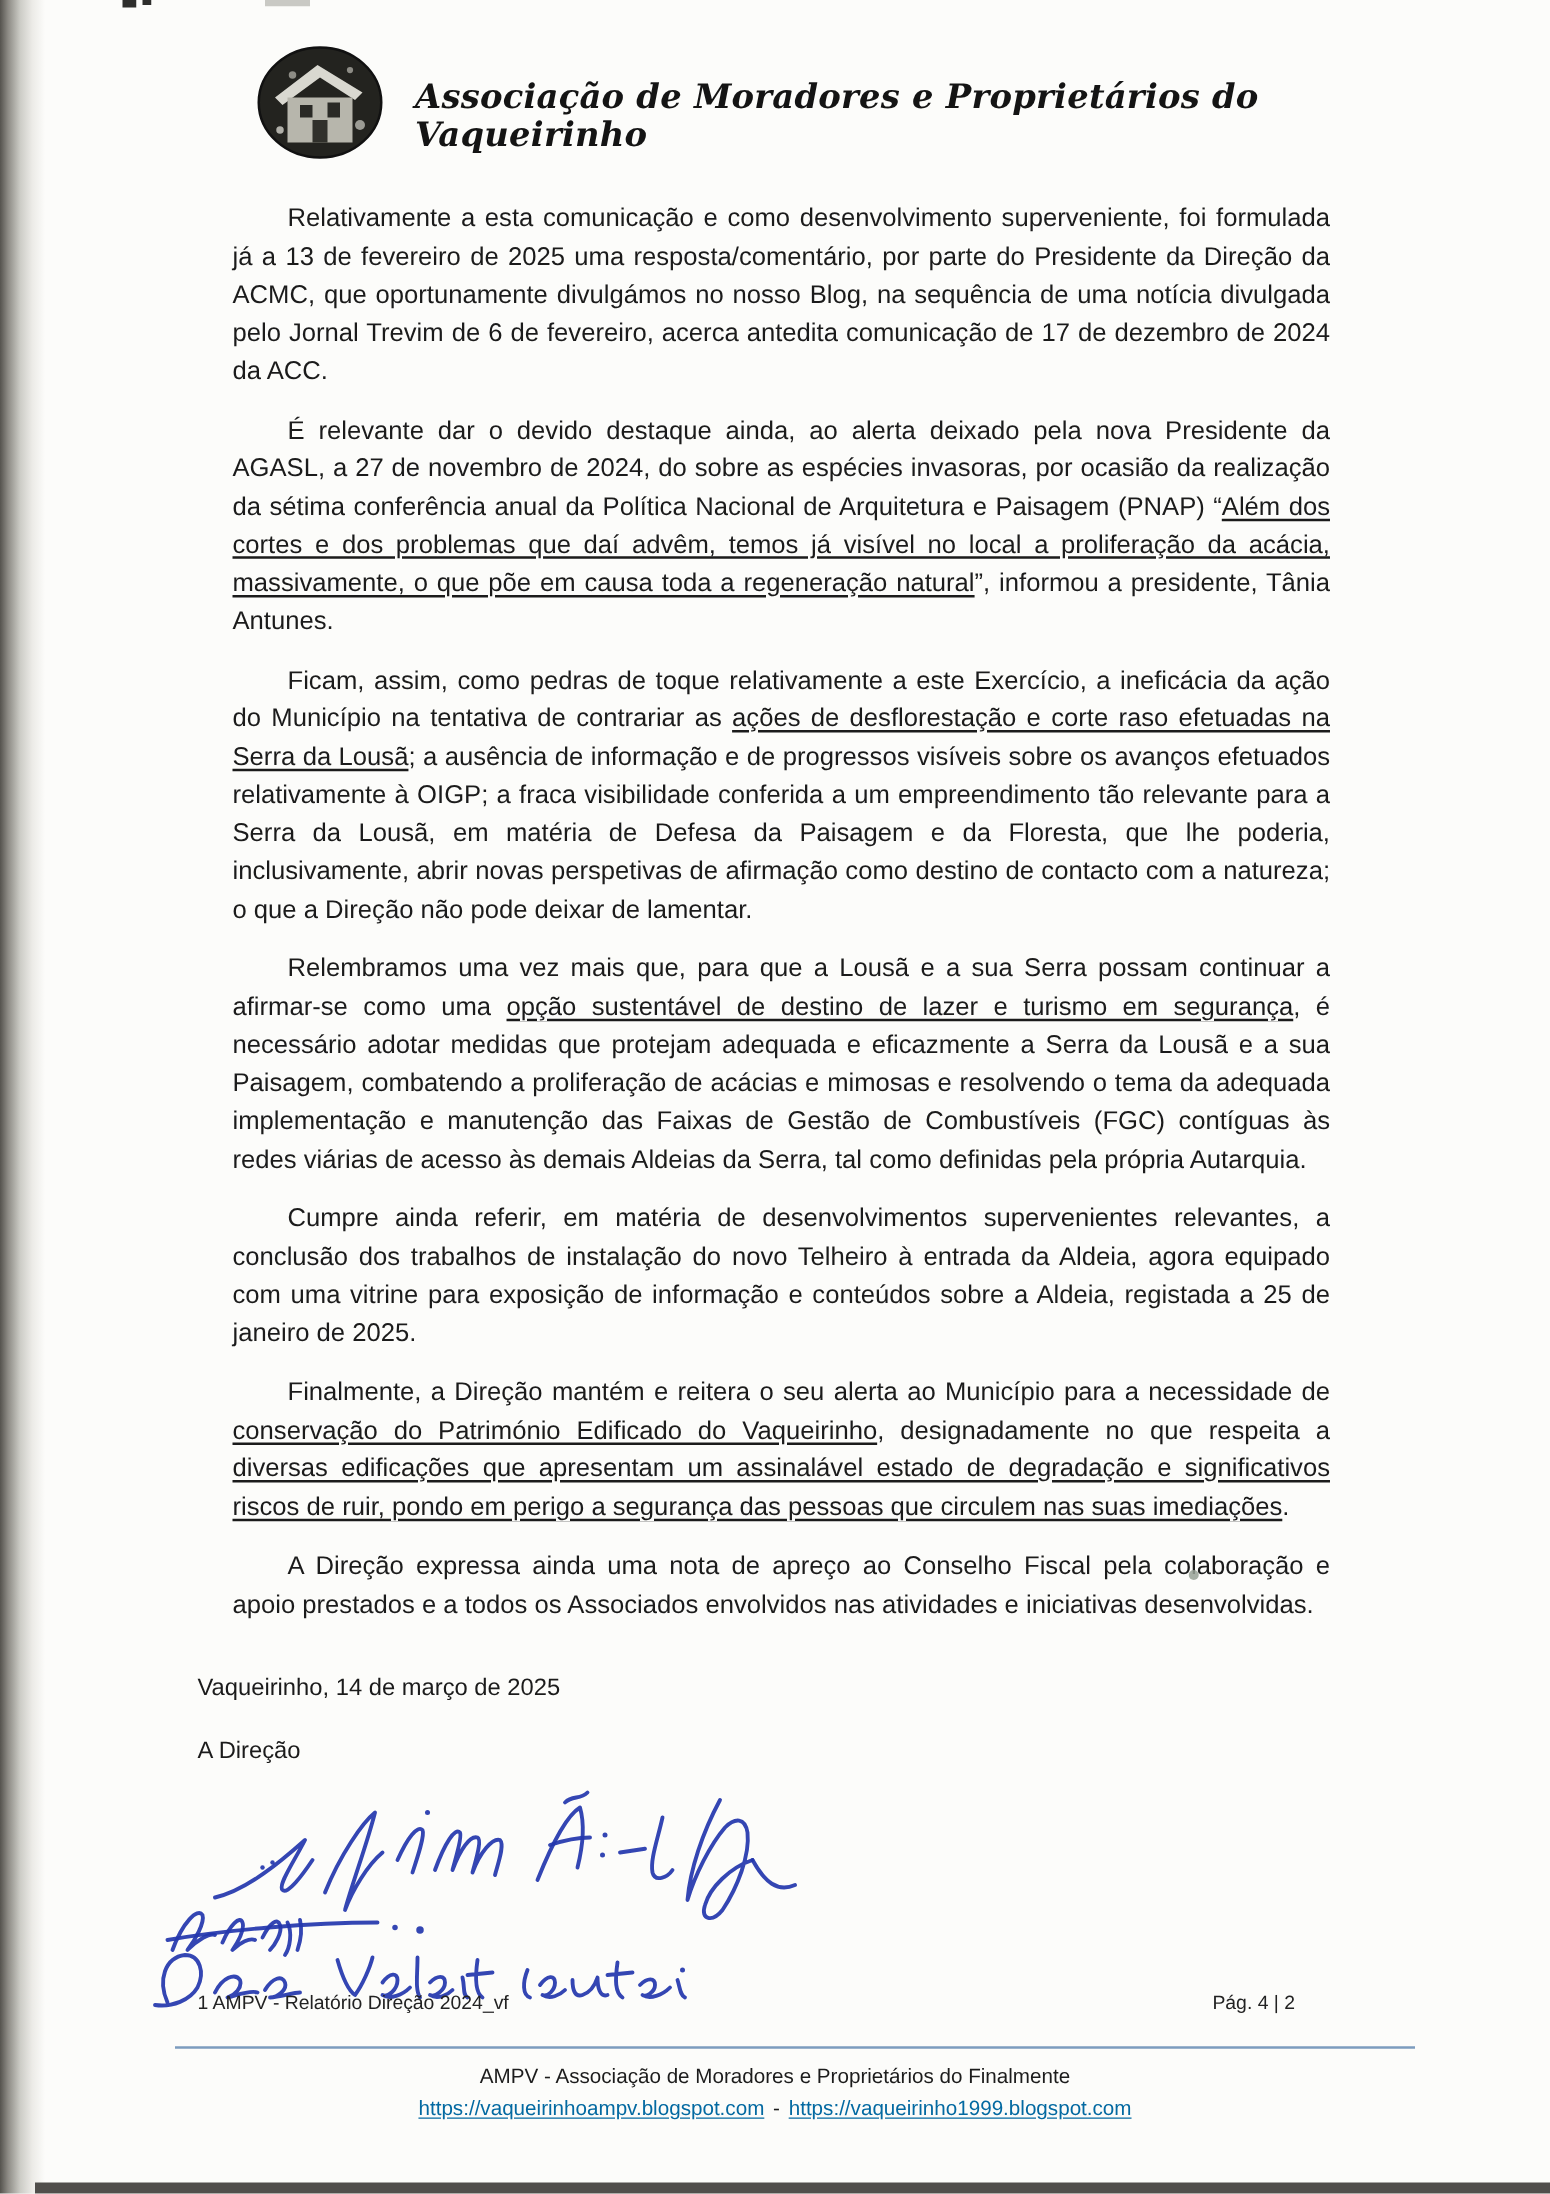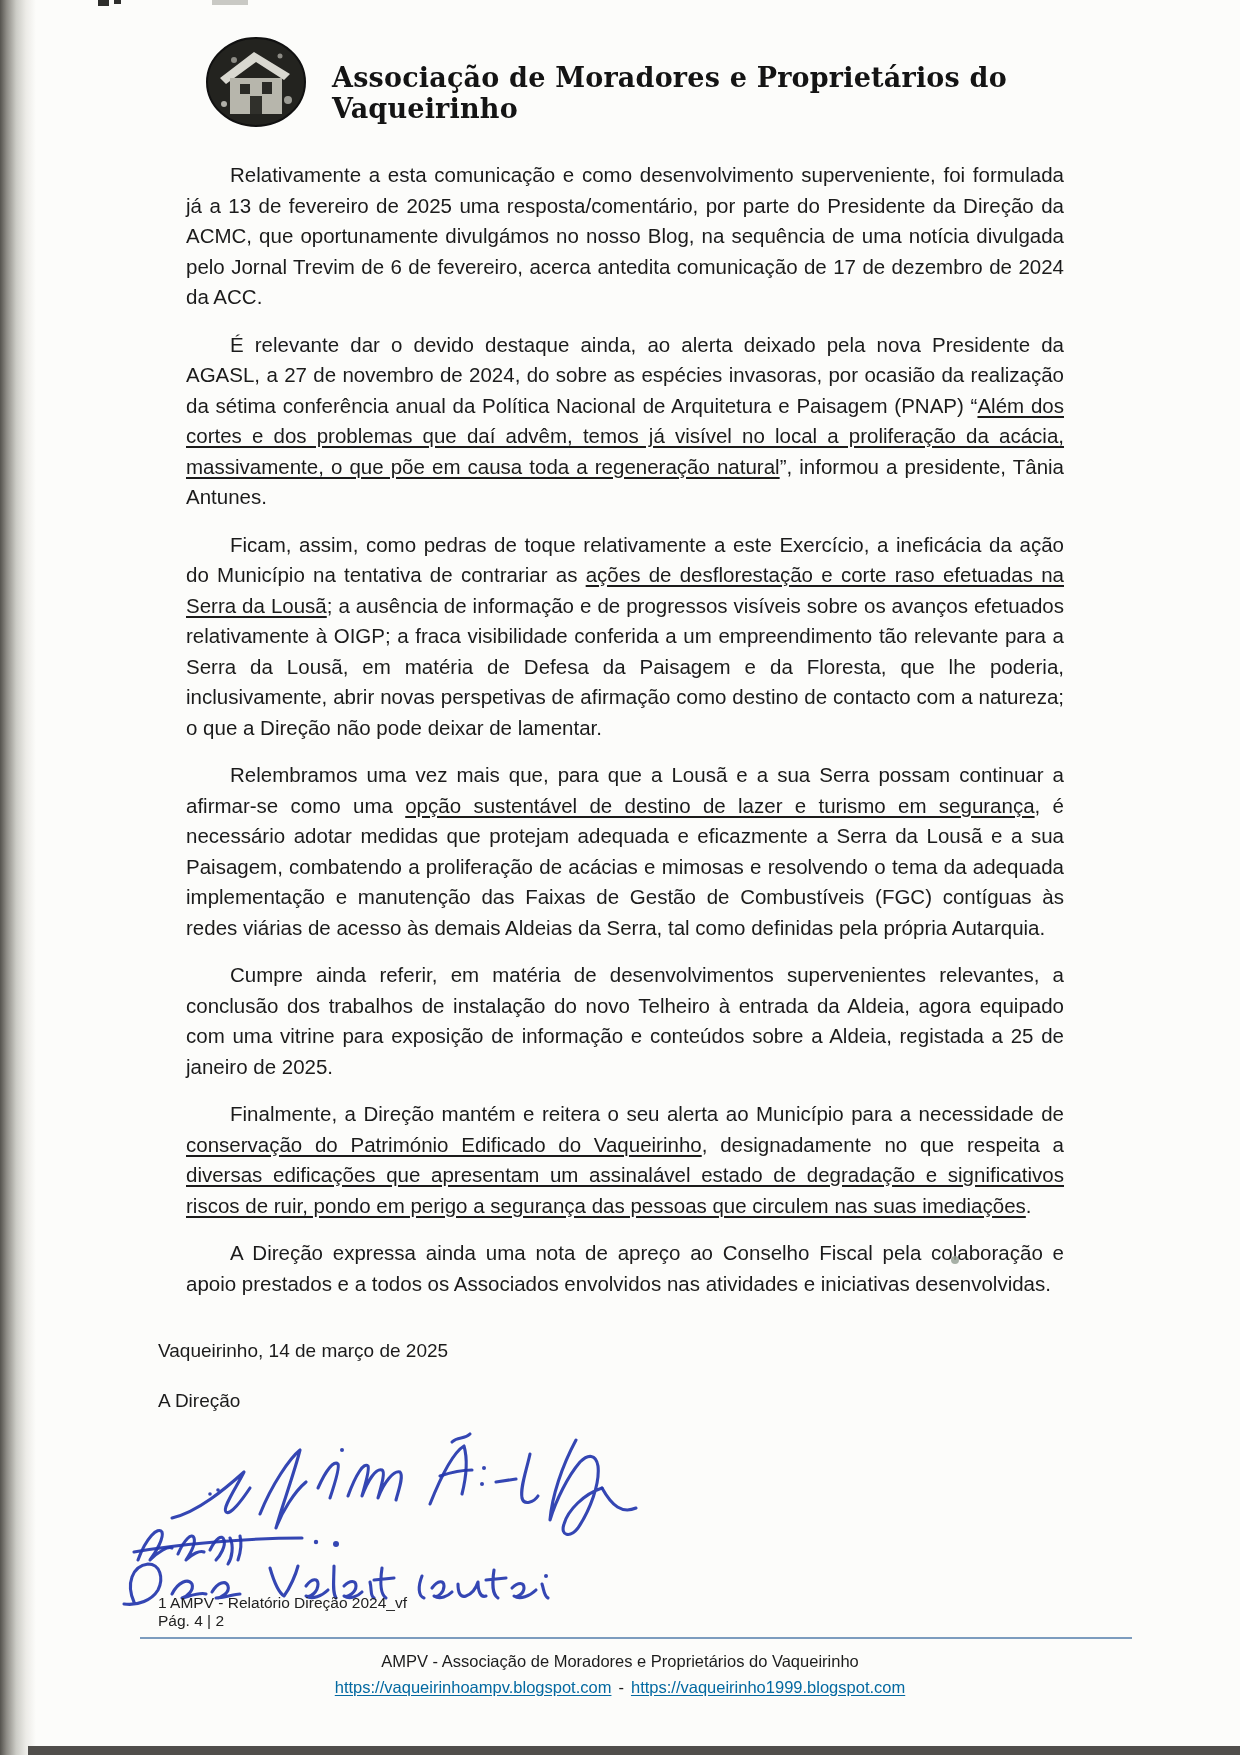--- a/index.html
+++ b/index.html
@@ -16,21 +16,21 @@
   .speck.s1{left:98px;top:0;width:11px;height:6px;}
   .speck.s2{left:114px;top:0;width:7px;height:4px;}
   .speck.s3{left:212px;top:0;width:36px;height:5px;background:#b8b8b2;opacity:.75;}
   .dot-artifact{position:absolute;left:951px;top:1256px;width:8px;height:8px;border-radius:50%;
     background:#98a297;opacity:.85;z-index:4;}
   
   .header{position:absolute;left:0;top:0;width:100%;}
   .logo{position:absolute;left:204px;top:36px;width:104px;height:92px;}
   .org-title{
     position:absolute;left:332px;top:62px;width:800px;
-    font-family:"DejaVu Serif",serif;font-weight:600;
+    font-family:"DejaVu Serif",serif;font-style:italic;font-weight:600;
     font-size:27px;color:#141414;letter-spacing:.2px;
   }
   
   .doc-body{
     position:absolute;left:158px;top:160px;width:878px;
     font-size:20.5px;line-height:30.5px;text-align:justify;margin-left:28px;
   }
   .para{margin:0 0 17px 0;text-indent:44px;}
   .para .u{text-decoration:underline;text-decoration-thickness:2px;text-underline-offset:3px;}
   .closing-date{margin-top:62px;text-indent:0;text-align:left;}
@@ -40,21 +40,21 @@
   .sig{position:absolute;}
   .sig svg{display:block;}
   .sig1{left:6px;top:14px;}
   .sig2{left:-28px;top:102px;}
   .sig3{left:-40px;top:140px;}
   .ink{fill:none;stroke:#2336ad;stroke-width:3.1;stroke-linecap:round;stroke-linejoin:round;opacity:.92;}
   .ink-dot{fill:#2336ad;stroke:none;opacity:.92;}
   
   .docref-row{
     position:absolute;left:158px;top:1594px;width:878px;
-    display:flex;justify-content:space-between;font-size:15.5px;color:#222;flex-direction:column;
+    display:flex;justify-content:space-between;font-size:15.5px;color:#222;
   }
   .footer-rule{position:absolute;left:140px;top:1637px;width:992px;height:2px;background:#7c9cbe;}
   .footer-block{position:absolute;left:0;top:1648px;width:100%;text-align:center;
     font-size:16.5px;line-height:26px;color:#1c1c1c;}
   .footer-links a{color:#0369a1;text-decoration:underline;text-underline-offset:2px;cursor:pointer;}
   .footer-links .sep{margin:0 7px;color:#1c1c1c;}
 </style>
 </head>
 <body>
 
@@ -154,19 +154,19 @@
       </div>
     </div>
   </div>
 
   <div class="docref-row">
     <span>1 AMPV - Relatório Direção 2024_vf</span>
     <span>Pág. 4 | 2</span>
   </div>
   <div class="footer-rule"></div>
   <div class="footer-block">
-    <div>AMPV - Associação de Moradores e Proprietários do Vaqueirinho</div>
+    <div>AMPV - Associação de Moradores e Proprietários do Finalmente</div>
     <div class="footer-links">
       <a>https://vaqueirinhoampv.blogspot.com</a><span class="sep">-</span><a>https://vaqueirinho1999.blogspot.com</a>
     </div>
   </div>
 
 </div>
 
 </body></html>

